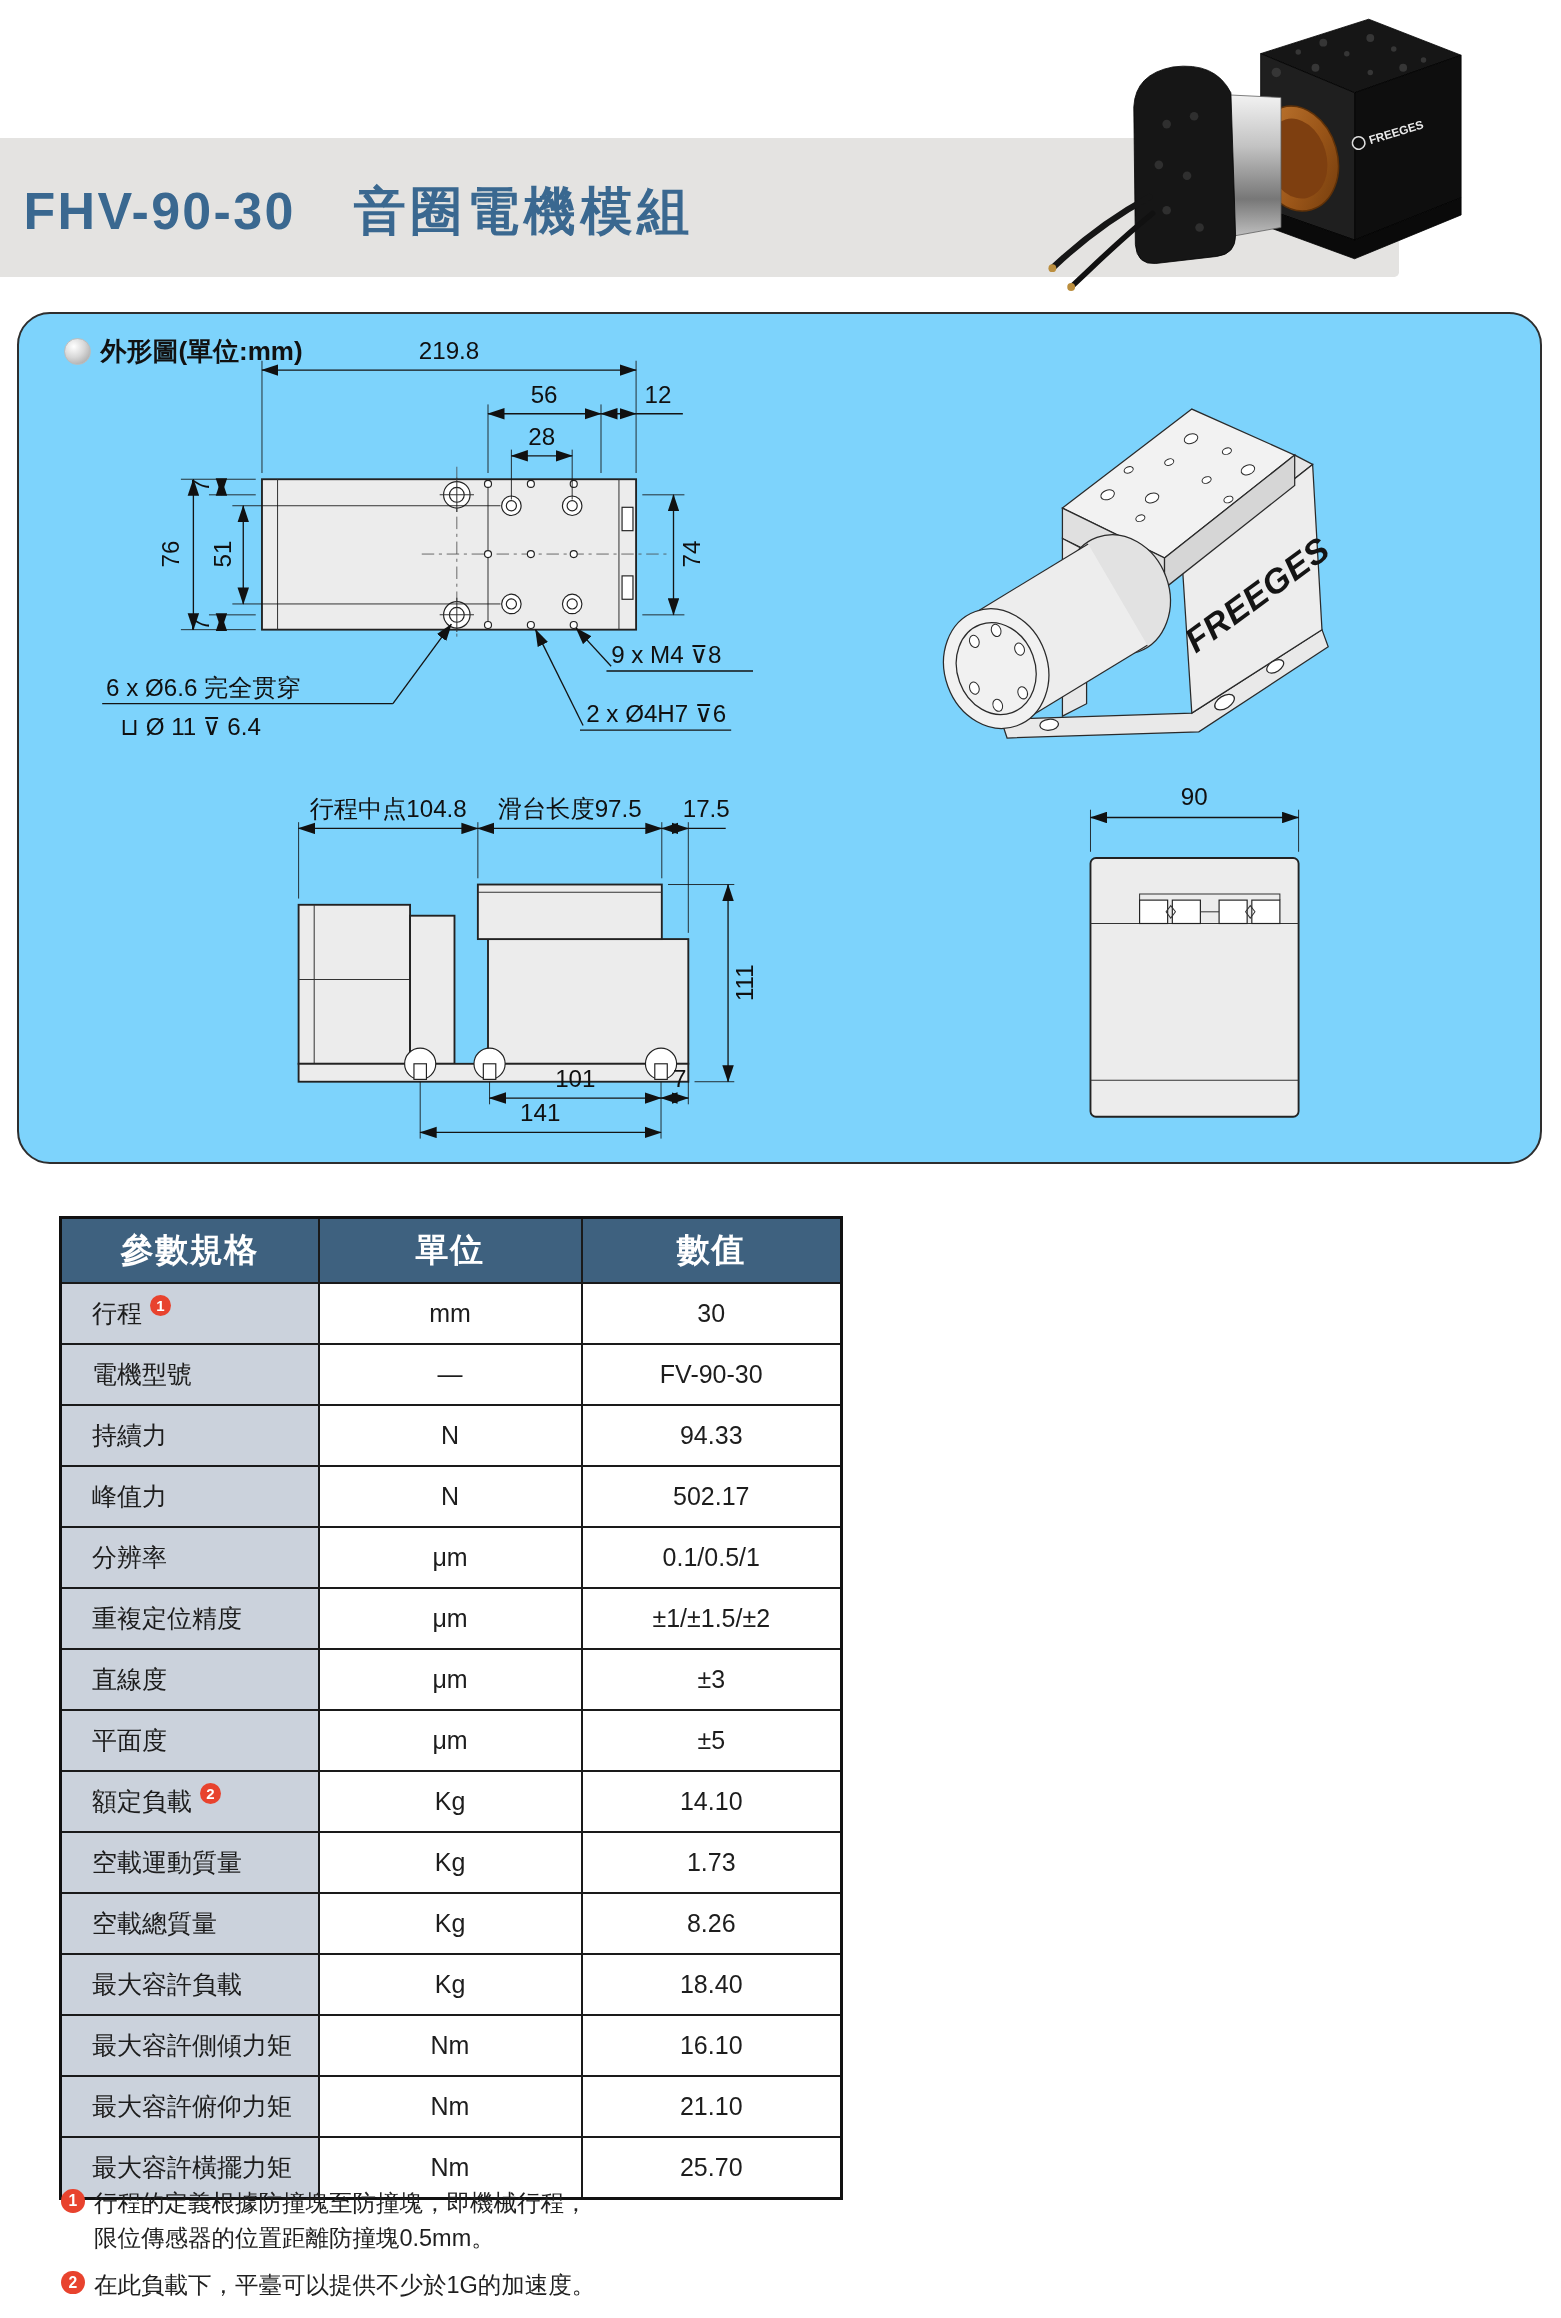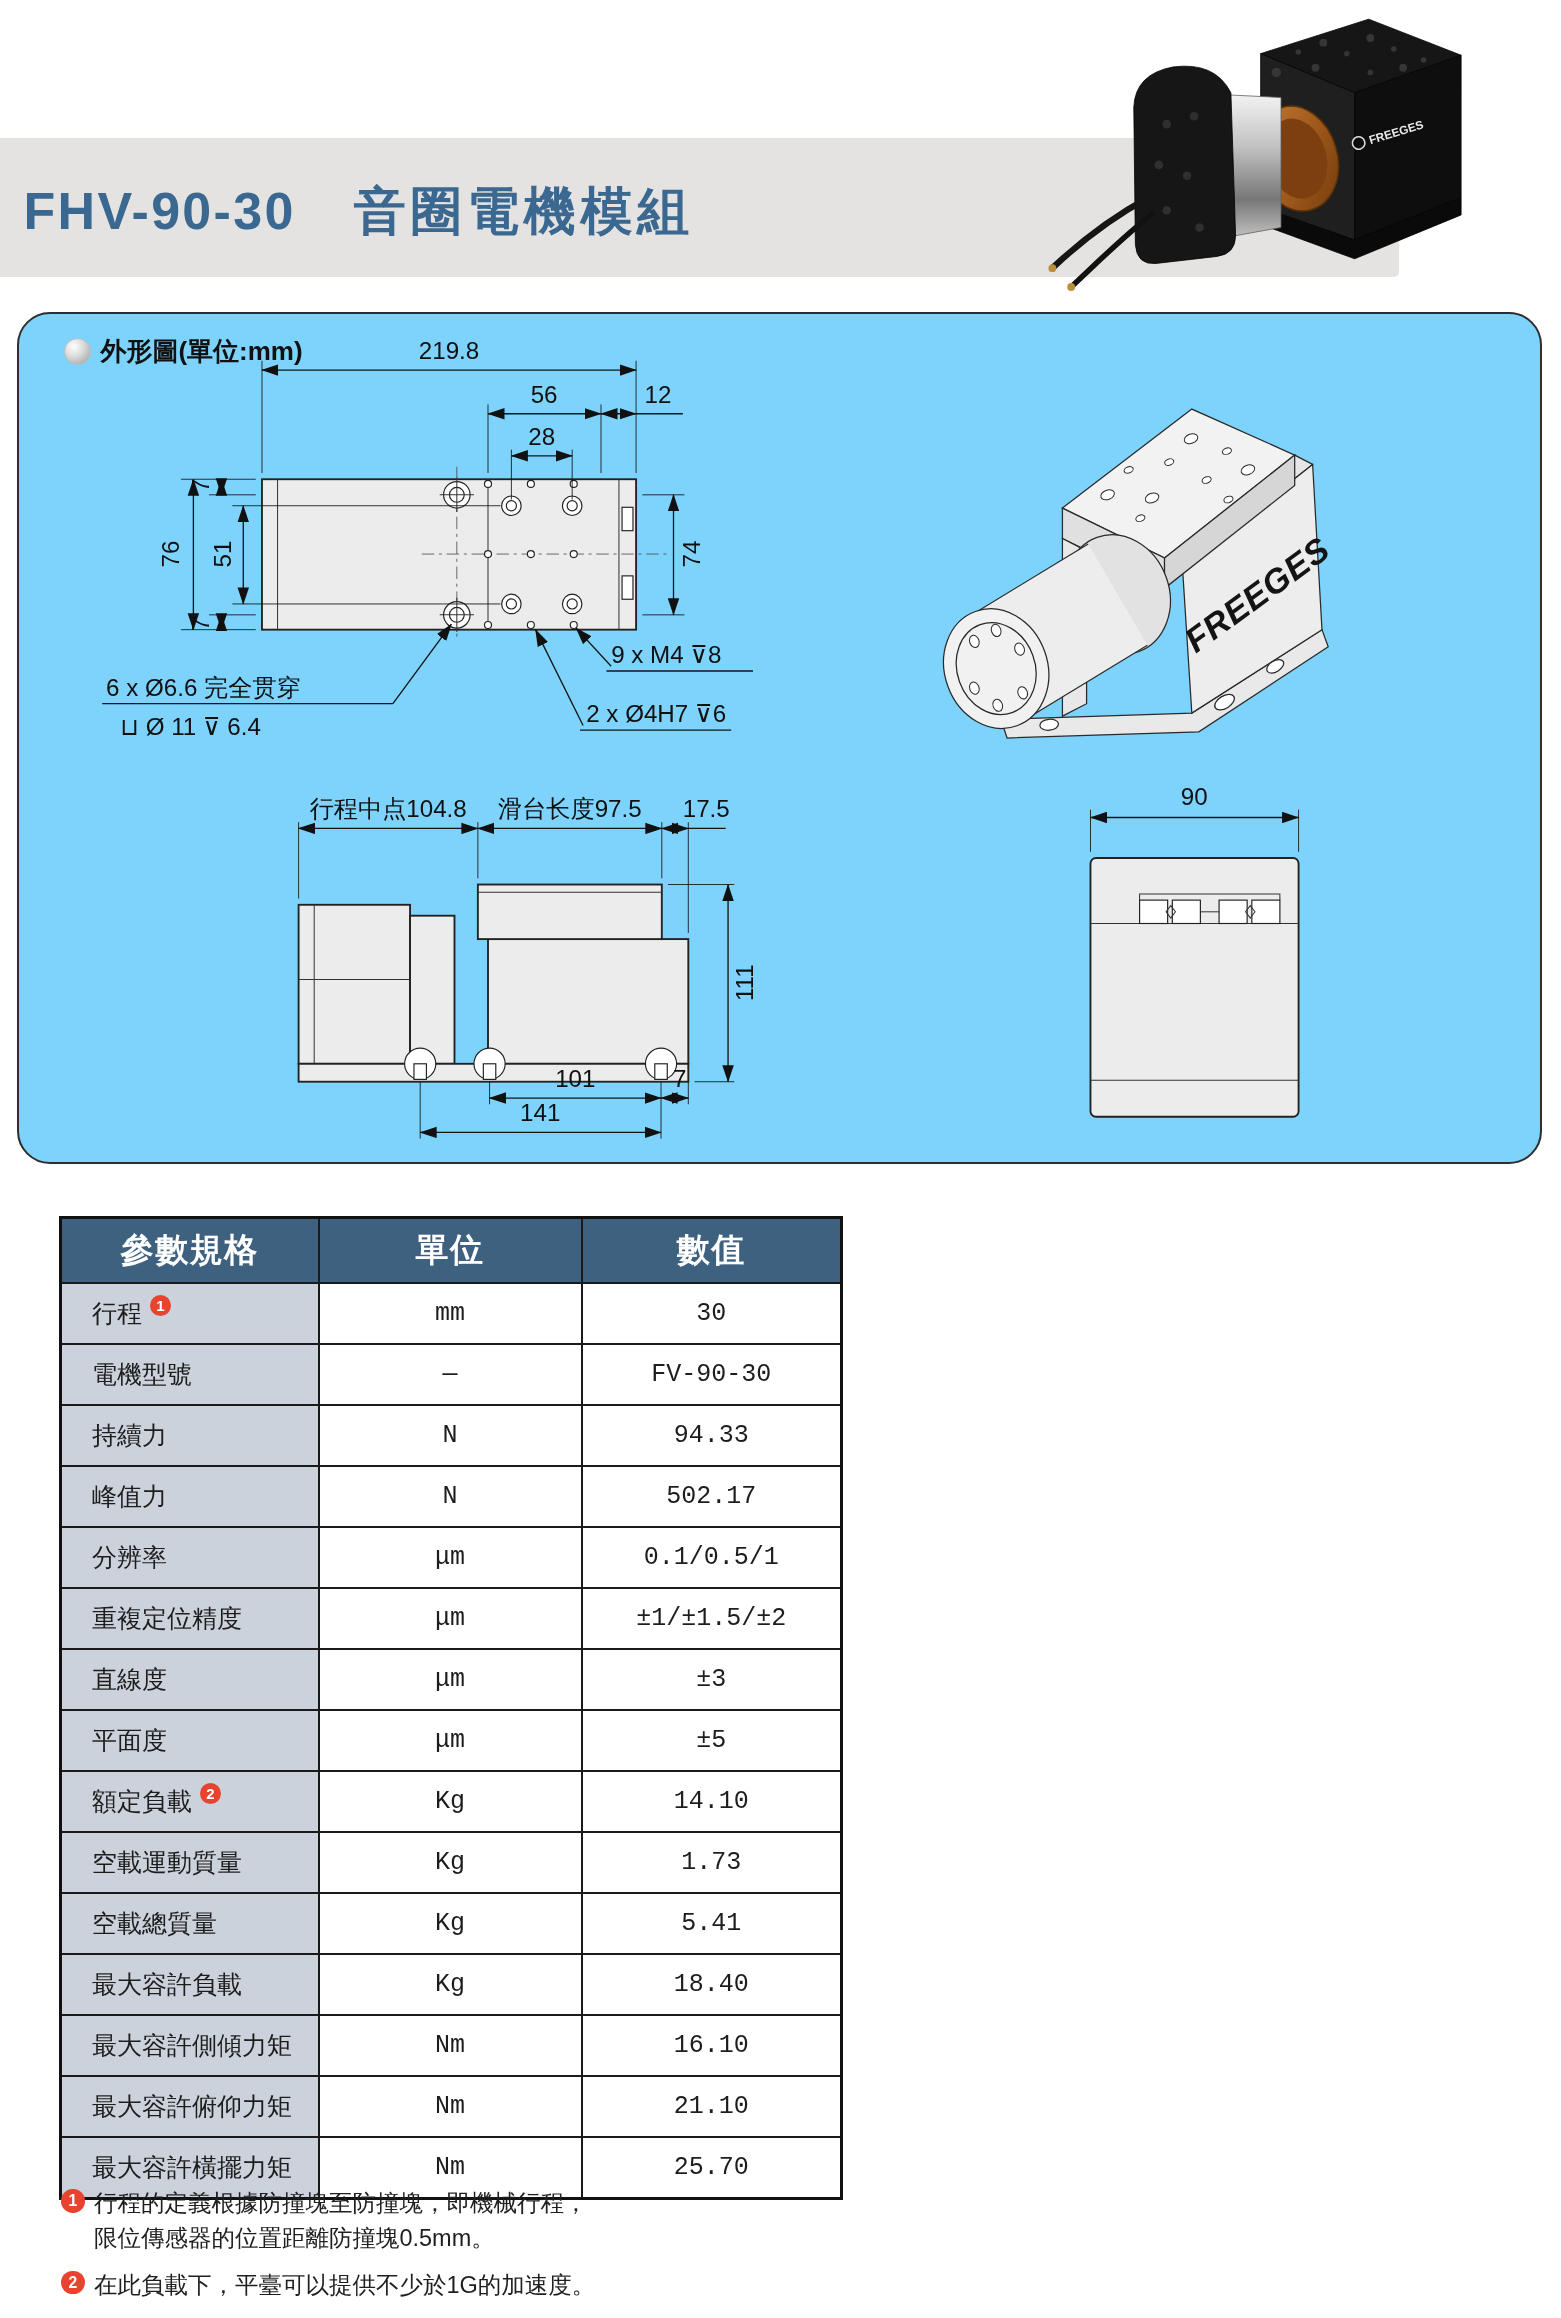--- a/index.html
+++ b/index.html
@@ -17,21 +17,21 @@
   .panel-label{position:absolute;left:45px;top:20.4px;display:flex;align-items:center;font-size:26px;font-weight:bold;color:#111;}
   .sphere{width:27px;height:27px;border-radius:50%;margin-right:9.4px;
           background:radial-gradient(circle at 35% 30%, #ffffff 0%, #d8d8d8 45%, #9a9a9a 100%);
           border:0.8px solid #bdbdbd;box-sizing:border-box;flex:0 0 auto;}
   svg.draw{position:absolute;left:0;top:0;width:100%;height:100%;}
   
   table.spec{position:absolute;left:59px;top:1216px;width:781px;border-collapse:collapse;table-layout:fixed;border:3.1px solid #111;}
   table.spec th{background:#3e617f;color:#fff;font-size:33px;font-weight:bold;height:61px;border:2.3px solid #1a1a1a;text-align:center;letter-spacing:1.6px;}
   table.spec td{border:2.3px solid #1a1a1a;height:57px;font-size:25px;color:#1d1d1d;}
   td.p{background:#cbd2dc;text-align:left;padding-left:30px;}
-  td.c{background:#ffffff;text-align:center;font-family:Liberation Mono, monospace;}
+  td.c{background:#ffffff;text-align:center;}
   .badge{display:inline-block;width:21px;height:21px;border-radius:50%;background:#e8432e;color:#fff;
          font-size:15px;line-height:21px;text-align:center;font-weight:bold;margin-left:7.8px;position:relative;top:-11px;}
   
   .notes{position:absolute;left:61px;top:2186px;font-size:23.5px;color:#1f1f1f;}
   .note{display:flex;align-items:flex-start;margin-bottom:11px;}
   .nmark{flex:0 0 auto;width:23.5px;height:23.5px;border-radius:50%;background:#e8432e;color:#fff;font-size:15.7px;
          line-height:23.5px;text-align:center;font-weight:bold;margin-right:9.4px;margin-top:3.1px;}
   .ntext div{line-height:1.5;}
   
   .out{stroke:#222;stroke-width:2.4;fill:#ececec;}
@@ -386,21 +386,21 @@
         <td class="c">14.10</td>
       </tr>
       <tr>
         <td class="p">空載運動質量</td>
         <td class="c">Kg</td>
         <td class="c">1.73</td>
       </tr>
       <tr>
         <td class="p">空載總質量</td>
         <td class="c">Kg</td>
-        <td class="c">5.41</td>
+        <td class="c">8.26</td>
       </tr>
       <tr>
         <td class="p">最大容許負載</td>
         <td class="c">Kg</td>
         <td class="c">18.40</td>
       </tr>
       <tr>
         <td class="p">最大容許側傾力矩</td>
         <td class="c">Nm</td>
         <td class="c">16.10</td>

